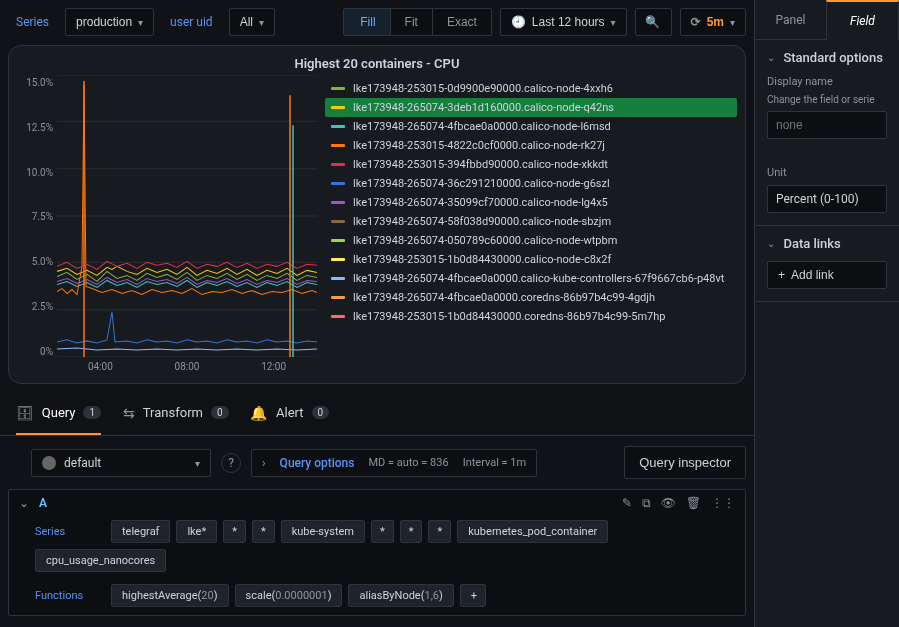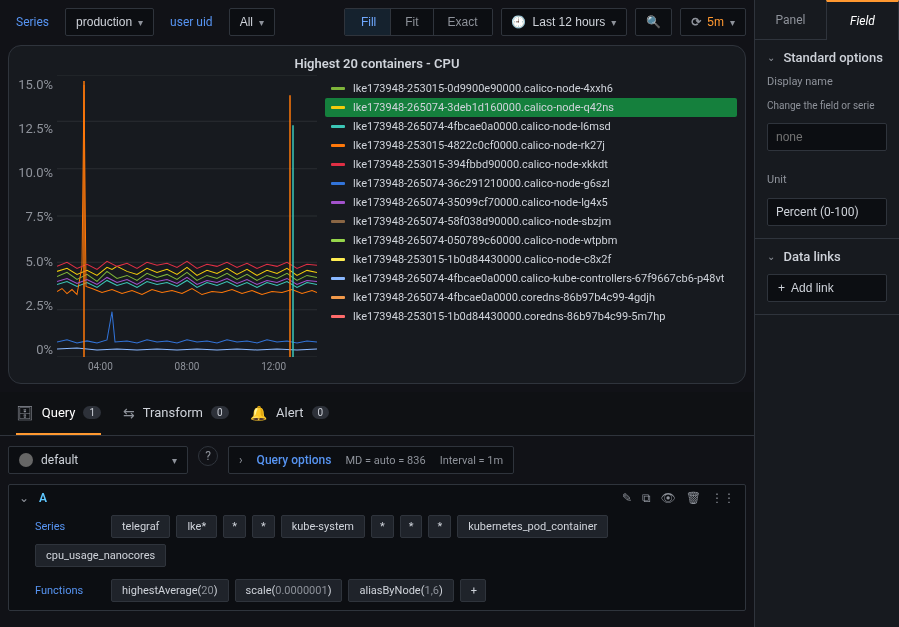--- a/index.html
+++ b/index.html
@@ -47,39 +47,39 @@
   .tb-btn .caret::after, .caret-only::after { content: "▾"; font-size: 10px; color: var(--text-dim); }
   .seg { display: inline-flex; border: 1px solid var(--border); border-radius: var(--radius); overflow: hidden; }
   .seg button {
     background: var(--bg-input); color: var(--text-dim); border: none;
     padding: 6px 14px; font-size: 12px; cursor: pointer;
   }
   .seg button.active { color: #6fa8ff; background: #15222e; padding-left: 16px; }
   .seg button + button { border-left: 1px solid var(--border); }
   .tb-spacer { flex: 1; }
   .tb-icon { color: var(--text-dim); font-weight: bold; }
-  .tb-orange { color: var(--orange); font-weight: 400; }
+  .tb-orange { color: var(--orange); font-weight: 700; }
 
   
   .panel {
     margin: 0 8px 8px 8px; border: 1px solid var(--border);
     background: var(--bg-panel); border-radius: 13px;
     display: flex; flex-direction: column; padding-bottom: 8px;
   }
   .panel-title { text-align: center; font-weight: 600; padding: 10px 0 4px; font-size: 13px; }
   .panel-body { display: flex; gap: 8px; padding: 0 8px; min-height: 0; }
 
   
   .chart {
     width: 300px; height: 300px; position: relative; flex-shrink: 0;
     display: flex;
   }
   .y-axis {
     display: flex; flex-direction: column; justify-content: space-between;
-    align-items: flex-end; padding: 2px 4px 18px 0; font-size: 13px; color: var(--text-dim);
+    align-items: flex-end; padding: 2px 4px 18px 0; font-size: 10px; color: var(--text-dim);
     width: 40px;
   }
   .plot-wrap { flex: 1; display: flex; flex-direction: column; }
   .plot {
     flex: 1; position: relative; background: var(--bg-panel);
   }
   .plot svg { position: absolute; inset: 0; width: 100%; height: 100%; }
   .x-axis { display: flex; justify-content: space-around; font-size: 10px; color: var(--text-dim); padding-top: 4px; height: 18px; }
   
   .legend { flex: 1; overflow: hidden; font-size: 11px; display: flex; flex-direction: column; gap: 0; padding-top: 4px; }
@@ -88,21 +88,21 @@
   .swatch { width: 14px; height: 3px; border-radius: 1px; flex-shrink: 0; }
 
   
   .qtabs { display: flex; align-items: center; gap: 22px; padding: 0 16px; height: 44px; border-bottom: 1px solid var(--border); background: #0f1114; }
   .qtab { display: inline-flex; align-items: center; gap: 8px; font-size: 13px; color: var(--text); cursor: pointer; height:100%; border-bottom: 2px solid transparent; }
   .qtab.active { border-bottom: 2px solid var(--orange); color: #fff; }
   .pill { background: var(--bg-pill); color: var(--text); font-size: 10px; padding: 1px 6px; border-radius: 8px; }
   .qtab .ic { font-size: 14px; color: var(--text-dim); }
 
   
-  .qbar { display: flex; align-items: flex-start; gap: 10px; padding: 10px 8px; }
+  .qbar { display: flex; align-items: center; gap: 10px; padding: 10px 8px; margin-left: 23px; }
   .ds-select {
     background: var(--bg-input); border: 1px solid var(--border);
     padding: 6px 10px; width: 180px; display: flex; align-items: center; gap: 8px; border-radius: var(--radius);
     cursor: pointer;
   }
   .ds-select .caret-only { margin-left: auto; }
   .qopts { display: flex; align-items: center; gap: 14px; background: var(--bg-input); border: 1px solid var(--border); padding: 6px 10px; border-radius: var(--radius); }
   .qopts .chev { color: var(--text-dim); }
   .qopts .label { color: var(--blue); font-weight: 500; font-size: 12px;}
   .qopts .dim { color: var(--text-dim); font-size: 11px;}
@@ -127,21 +127,21 @@
   .add-token { width: 26px; text-align: center; }
 
   
   .side { width: 145px; flex-shrink: 0; background: var(--bg-panel); border-left: 1px solid var(--border); display: flex; flex-direction: column; font-size: 12px; }
   .side-tabs { display: flex; height: 40px; }
   .side-tab { flex: 1; display:flex; align-items:center; justify-content:center; cursor:pointer; color: var(--text-dim); border-bottom: 1px solid var(--border);}
   .side-tab.active { color: #fff; border-top: 2px solid var(--orange); border-left:1px solid var(--border); border-right:1px solid var(--border); border-bottom: none; background: var(--bg-panel); font-style: italic;}
   .side-sec { border-bottom: 1px solid var(--border); }
   .side-sec-head { display:flex; align-items:center; gap:8px; padding: 10px 12px; font-weight: 500; font-size: 13px; cursor:pointer;}
   .side-sec-head .chev { color: var(--text-dim); font-size: 10px; }
-  .side-sec-body { padding: 0 12px 12px 12px; display:flex; flex-direction:column; gap:12px; }
+  .side-sec-body { padding: 0 12px 12px 12px; display:flex; flex-direction:column; gap:6px; }
   .side-label { color: var(--text-dim); font-size: 11px; }
   .side-help { color: var(--text-dim); font-size: 10px; white-space: nowrap; overflow: hidden; }
   .side-input {
     background: var(--bg-input); border: 1px solid var(--border);
     color: var(--text-dim); padding: 6px 8px; border-radius: var(--radius); font-size: 12px;
   }
   .side-btn {
     background: var(--bg-input); border: 1px solid var(--border);
     color: var(--text); padding: 6px 10px; border-radius: var(--radius);
     display:inline-flex; align-items:center; gap:6px; font-size:12px; cursor:pointer;
@@ -320,20 +320,21 @@
       <span>default</span>
       <span class="caret-only"></span>
     </div>
     <span class="circle-q">?</span>
     <div class="qopts">
       <span class="chev">›</span>
       <span class="label">Query options</span>
       <span class="dim">MD = auto = 836</span>
       <span class="dim">Interval = 1m</span>
     </div>
+    <button class="qins-btn">Query inspector</button>
   </div>
 
   <div class="qrow">
     <div class="qrow-head">
       <span class="chev">⌄</span>
       <span class="refid">A</span>
       <div class="actions">
         <span>✎</span>
         <span>⧉</span>
         <span>👁</span>
@@ -362,21 +363,21 @@
 
   <div class="side-sec">
     <div class="side-sec-head">
       <span class="chev">⌄</span>
       <span>Standard options</span>
     </div>
     <div class="side-sec-body">
       <span class="side-label">Display name</span>
       <span class="side-help">Change the field or serie</span>
       <input class="side-input" placeholder="none" style="">
-      <span class="side-label" style="margin-top:10px">Unit</span>
+      <span class="side-label" style="margin-top:21px">Unit</span>
       <div class="side-input" style="color:var(--text)">
         <span>Percent (0-100)</span>
       </div>
     </div>
   </div>
 
   <div class="side-sec">
     <div class="side-sec-head">
       <span class="chev">⌄</span>
       <span>Data links</span>

